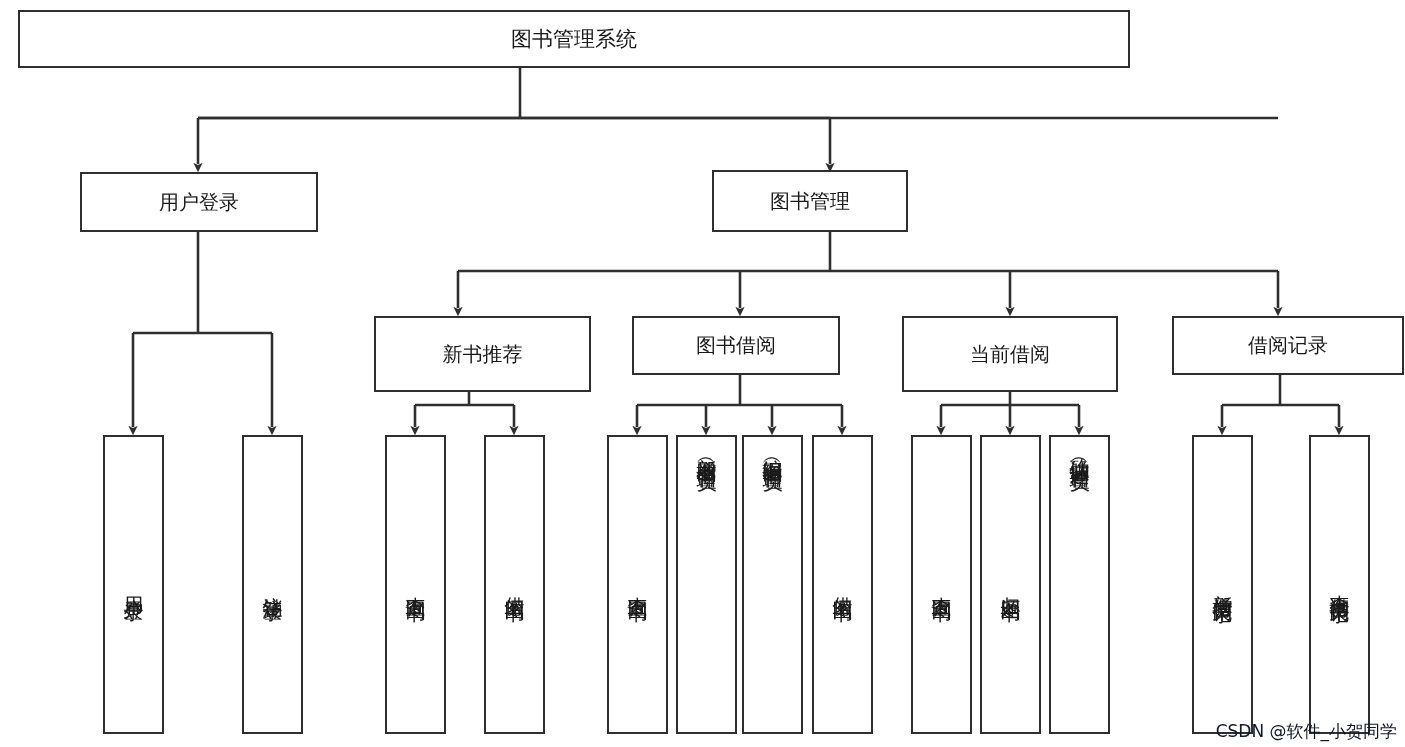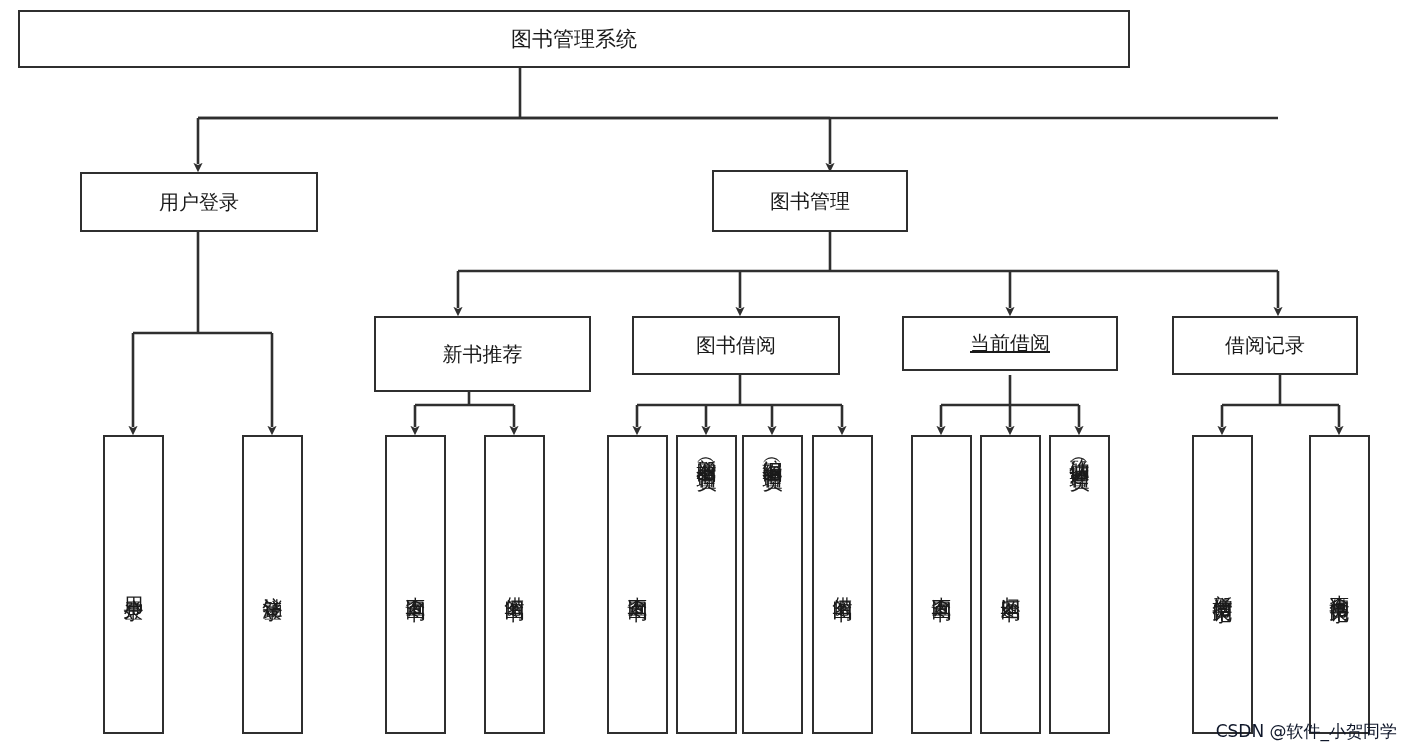--- a/index.html
+++ b/index.html
@@ -117,23 +117,23 @@
   <div class="node root" style="left:18px;top:10px;width:1112px;height:58px;">图书管理系统</div>
 
   <div class="node lvl2" style="left:80px;top:172px;width:238px;height:60px;">用户登录</div>
 
   <div class="node lvl2" style="left:712px;top:170px;width:196px;height:62px;">图书管理</div>
 
   <div class="node lvl3" style="left:355px;top:316px;width:217px;height:76px;margin-left:19px;">新书推荐</div>
 
   <div class="node lvl3" style="left:632px;top:316px;width:208px;height:59px;">图书借阅</div>
 
-  <div class="node lvl3" style="left:902px;top:316px;width:216px;height:55px;text-decoration:underline;">当前借阅</div>
+  <div class="node lvl3" style="left:902px;top:316px;width:216px;height:76px;">当前借阅</div>
 
-  <div class="node lvl3" style="left:1172px;top:316px;width:186px;height:59px;">借阅记录</div>
+  <div class="node lvl3" style="left:1172px;top:316px;width:232px;height:59px;">借阅记录</div>
 
   <div class="node leaf centered" style="left:103px;top:435px;width:61px;height:299px;">
     <span class="vtext">用户登录</span>
   </div>
   <div class="node leaf centered" style="left:242px;top:435px;width:61px;height:299px;">
     <span class="vtext">注销登录</span>
   </div>
 
   <div class="node leaf centered" style="left:385px;top:435px;width:61px;height:299px;">
     <span class="vtext">查询图书</span>

